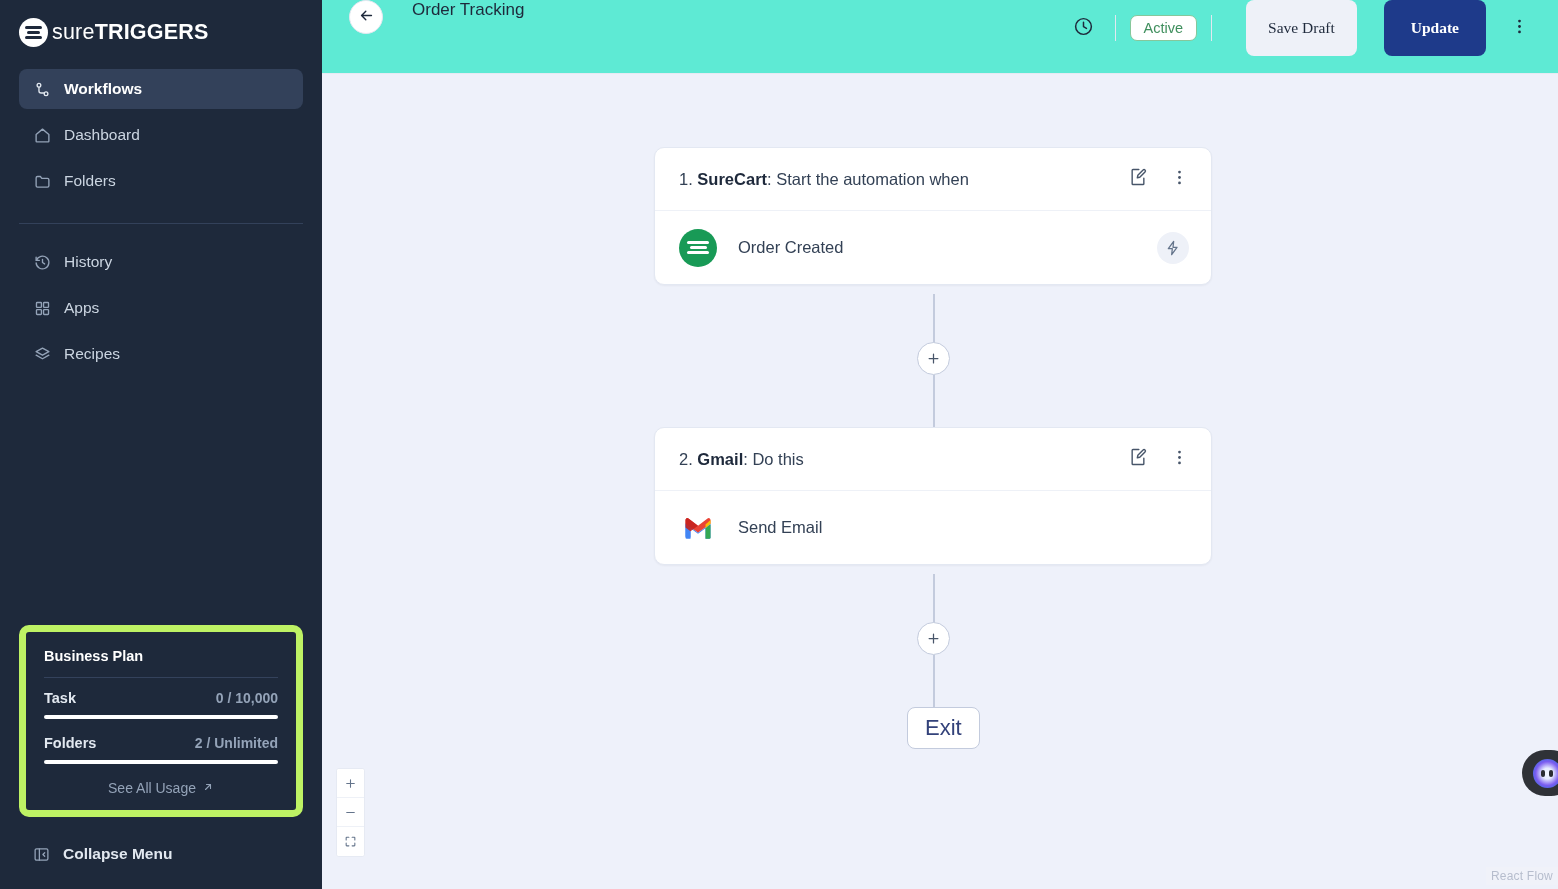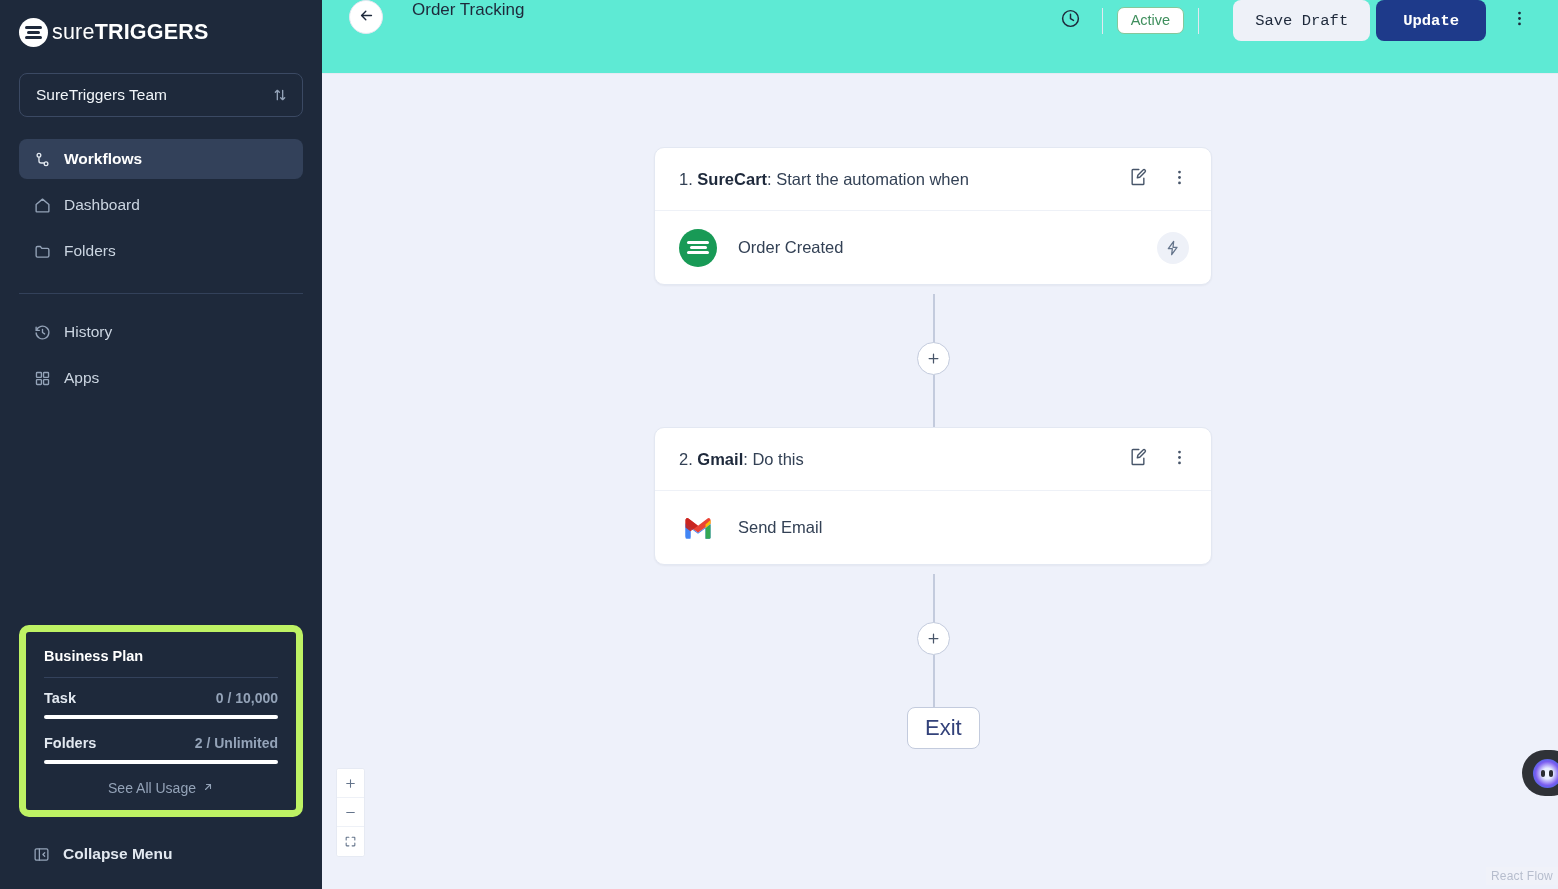--- a/index.html
+++ b/index.html
@@ -96,26 +96,26 @@
     width: 34px; height: 34px; display: flex; align-items: center; justify-content: center;
     color: #1e293b; cursor: pointer;
   }
   .vsep { width: 1px; height: 26px; background: #e2e8f0; margin: 0 14px; }
   .badge-active {
     border: 1px solid #86c79b; color: #3f8f5d; background: #fff;
     border-radius: 7px; font-size: 14.5px; padding: 5px 13px; line-height: 1;
     cursor: pointer;
   }
   .btn {
-    height: 41px; border-radius: 8px; font-size: 15.5px; cursor: pointer;
+    height: 56px; border-radius: 8px; font-size: 15.5px; cursor: pointer;
     display: flex; align-items: center; justify-content: center; border: none;
-    font-family: Liberation Mono, monospace;
+    font-family: Liberation Serif, serif;
   }
   .btn-draft { background: #eef1f8; color: #1e293b; padding: 0 22px; margin-left: 20px; }
-  .btn-update { background: #1e3a8a; color: #fff; padding: 12px 27px; margin-left: 6px; font-weight: 700; }
+  .btn-update { background: #1e3a8a; color: #fff; padding: 12px 27px; margin-left: 27px; font-weight: 700; }
   .kebab { margin-left: 16px; }
 
   
   .canvas { flex: 1; background: #eef1fa; position: relative; overflow: hidden; }
   .flow { position: absolute; left: 8px; top: 0; width: 100%; height: 100%; }
 
   .node {
     position: absolute; width: 558px; background: #fff;
     border: 1px solid #e3e8f2; border-radius: 10px; overflow: hidden;
     box-shadow: 0 1px 2px rgba(30,41,59,.05);
@@ -196,28 +196,20 @@
 
     <div class="logo-row">
       <div class="logo-mark">
         <span></span>
           <span></span>
           <span></span>
       </div>
       <div class="logo-text"><span class="lt-light">sure</span><span class="lt-bold">TRIGGERS</span></div>
     </div>
 
-    <div class="team-switch">
-      <span class="tname">SureTriggers Team</span>
-      <span class="swap-icon">
-        <svg width="16" height="16" viewBox="0 0 24 24" fill="none" stroke="currentColor" stroke-width="2" stroke-linecap="round" stroke-linejoin="round">
-          <path d="M8 19V5M8 5L5 8M8 5l3 3M16 5v14m0 0l3-3m-3 3l-3-3"></path>
-        </svg>
-      </span>
-    </div>
 
     <nav class="nav">
       <div class="nav-item active">
         <span class="ico">
           <svg width="17" height="17" viewBox="0 0 24 24" fill="none" stroke="currentColor" stroke-width="1.9" stroke-linecap="round" stroke-linejoin="round">
             <circle cx="7" cy="6" r="2.6"></circle>
               <circle cx="17" cy="18" r="2.6"></circle>
               <path d="M7 8.6V14a3 3 0 0 0 3 3h4.4"></path>
           </svg>
         </span>
@@ -257,20 +249,29 @@
       <div class="nav-item">
         <span class="ico">
           <svg width="17" height="17" viewBox="0 0 24 24" fill="none" stroke="currentColor" stroke-width="1.9" stroke-linejoin="round">
             <rect x="3.5" y="3.5" width="7" height="7" rx="1"></rect>
               <rect x="13.5" y="3.5" width="7" height="7" rx="1"></rect>
             <rect x="3.5" y="13.5" width="7" height="7" rx="1"></rect>
               <rect x="13.5" y="13.5" width="7" height="7" rx="1"></rect>
           </svg>
         </span>
         <span>Apps</span>
+      </div>
+      <div class="nav-item">
+        <span class="ico">
+          <svg width="17" height="17" viewBox="0 0 24 24" fill="none" stroke="currentColor" stroke-width="1.9" stroke-linecap="round" stroke-linejoin="round">
+            <path d="M12 3l9 5-9 5-9-5z"></path>
+              <path d="M3 13l9 5 9-5"></path>
+          </svg>
+        </span>
+        <span>Recipes</span>
       </div>
     </nav>
 
     <div class="plan-card">
       <div class="plan-title">Business Plan</div>
       <div class="plan-sep"></div>
 
       <div class="usage-row">
         <span class="usage-label">Task</span>
         <span class="usage-value">0 / 10,000</span>

